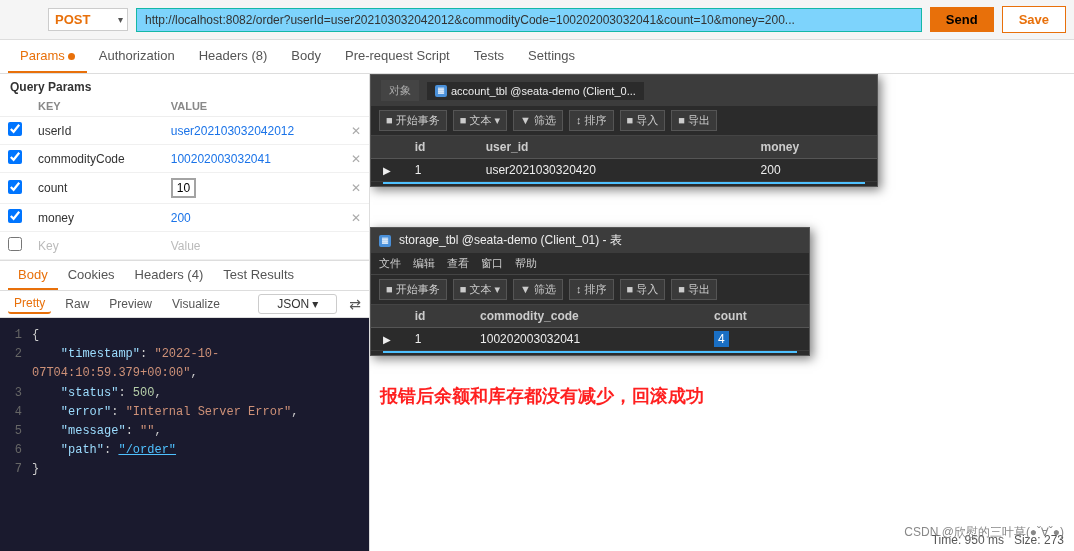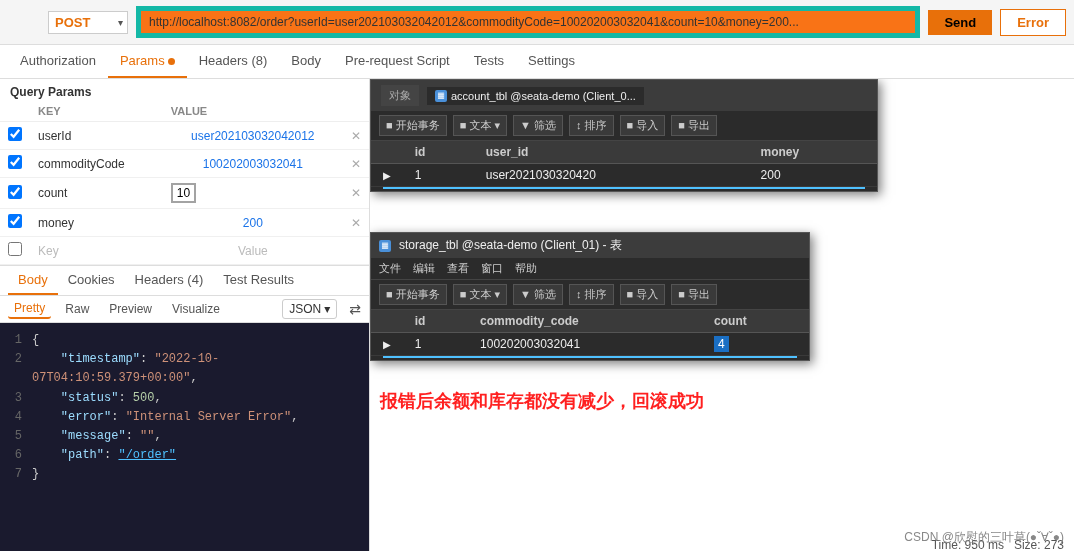--- a/index.html
+++ b/index.html
@@ -33,25 +33,25 @@
     }
     .method-arrow {
       position: absolute;
       right: 5px;
       font-size: 10px;
       color: #555;
       pointer-events: none;
     }
     .url-input {
       flex: 1;
-      border: 5px solid #14b8a6;
+      border: 1px solid #14b8a6;
       padding: 4px 8px;
       font-size: 12px;
       color: #333;
-      background: #f97316;
+      background: #7dd3fc;
     }
     .send-btn {
       background: #e8700a;
       color: #000000;
       border: none;
       padding: 5px 16px;
       font-size: 13px;
       cursor: pointer;
       font-weight: bold;
     }
@@ -120,21 +120,21 @@
       font-weight: bold;
       padding: 4px 8px;
       border-bottom: 1px solid #eee;
     }
     .params-table td {
       padding: 5px 8px;
       border-bottom: 1px solid #f0f0f0;
       font-size: 12px;
     }
     .params-table td.key-col { color: #333; }
-    .params-table td.val-col { color: #1a73e8; text-align: center; }
+    .params-table td.val-col { color: #1a73e8; }
     .param-checkbox {
       width: 14px;
       height: 14px;
       cursor: pointer;
     }
     .val-outlined {
       border: 2px solid #a3a3a3;
       padding: 1px 4px;
       display: inline-block;
     }
@@ -179,21 +179,21 @@
     }
     .json-toolbar-btn.active { color: #e8700a; border-bottom: 2px solid #e8700a; }
     .json-format-select {
       display: flex;
       align-items: center;
       gap: 3px;
       font-size: 12px;
       color: #333;
       cursor: pointer;
       border: 1px solid #ccc;
-      padding: 2px 6px;
+      padding: 2px 18px;
       border-radius: 3px;
     }
     .json-icon-btn {
       font-size: 14px;
       color: #555;
       cursor: pointer;
       margin-left: 4px;
     }
 
     .code-area {
@@ -327,26 +327,26 @@
     <select class="method-select">
       <option>POST</option>
       <option>GET</option>
       <option>PUT</option>
       <option>DELETE</option>
     </select>
     <span class="method-arrow">▾</span>
   </div>
   <input class="url-input" type="text" readonly="" value="http://localhost:8082/order?userId=user202103032042012&amp;commodityCode=100202003032041&amp;count=10&amp;money=200..." style="">
   <button class="send-btn">Send</button>
-  <button class="send-btn" style="background:#fff;color:#e8700a;border:1px solid #e8700a;">Error</button>
+  <button class="send-btn" style="background:#fff;color:#e8700a;border:1px solid #e8700a;">Save</button>
 </div>
 
 <div class="tabs-row">
+  <div class="tab active">Params<span class="dot"></span></div>
   <div class="tab">Authorization</div>
-  <div class="tab active">Params<span class="dot"></span></div>
   <div class="tab">Headers (8)</div>
   <div class="tab">Body</div>
   <div class="tab">Pre-request Script</div>
   <div class="tab">Tests</div>
   <div class="tab">Settings</div>
 </div>
 
 <div class="main-content">
 
   <div class="left-panel">

